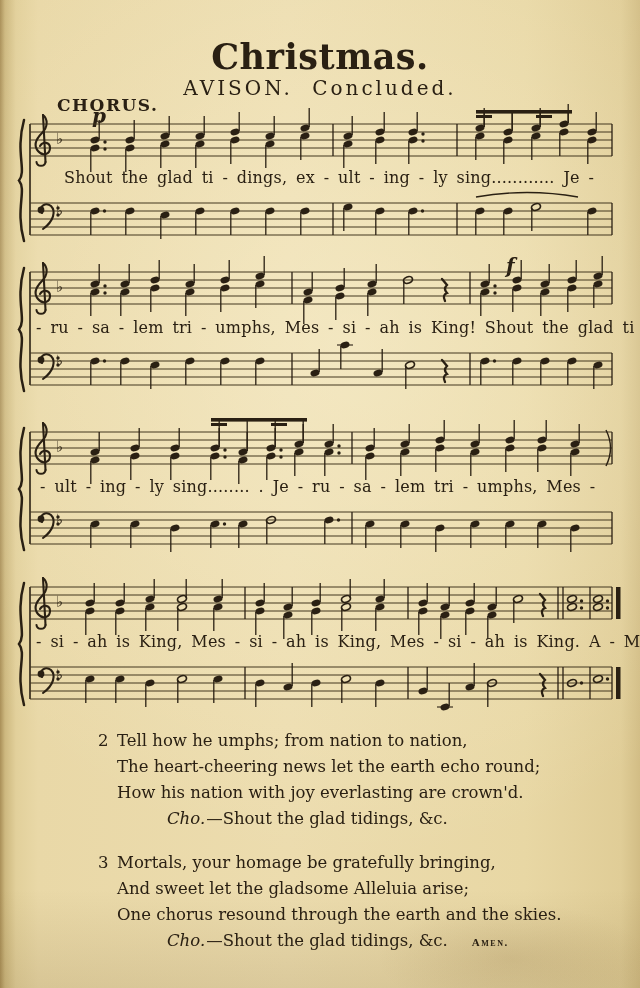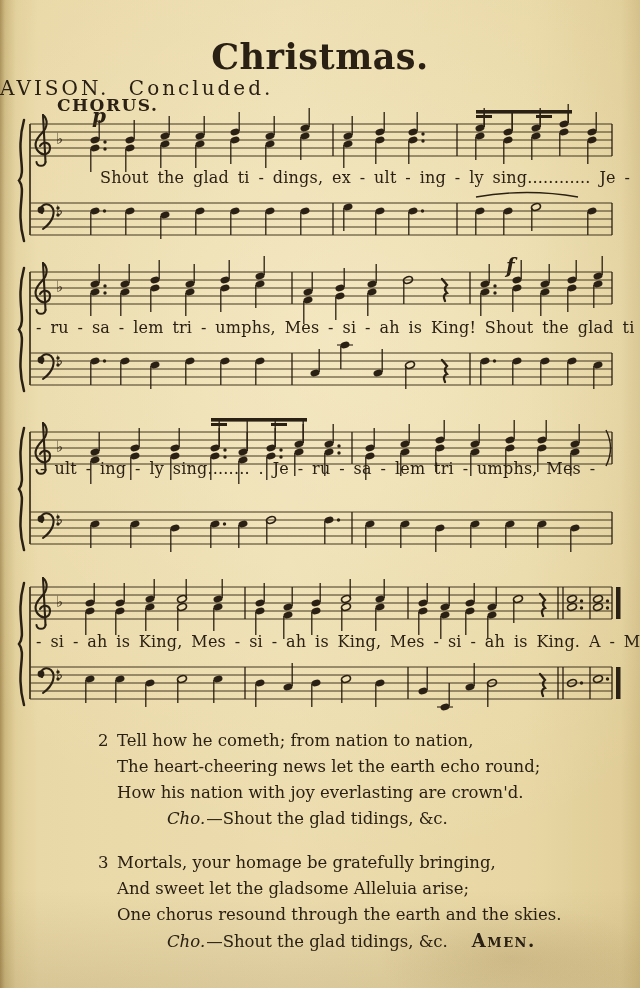--- a/index.html
+++ b/index.html
@@ -8,31 +8,31 @@
     color:#2a2013;font-family:"DejaVu Serif",serif;
     background:
       linear-gradient(180deg, rgba(0,0,0,0) 90%, rgba(110,85,40,.14) 100%),
       radial-gradient(ellipse 120% 80% at 55% 35%, rgba(255,249,224,.40), rgba(255,249,224,0) 65%),
       radial-gradient(ellipse 30% 8% at 80% 97%, rgba(140,110,60,.18), rgba(0,0,0,0) 70%),
       linear-gradient(90deg,#a98f58 0px,#cdb87f 5px,#e2d09b 16px,#e9d8a7 38px,#ecdcae 45%,#e8d7a4 82%,#e0cd97 97%,#d2bd85 100%),
       #e8d7a4;
   }
   .title{position:absolute;top:36px;left:0;width:100%;text-align:center;
          font-size:35px;font-weight:bold;letter-spacing:0.5px;}
-  .subtitle{position:absolute;top:76px;left:0;width:100%;text-align:left;
+  .subtitle{position:absolute;top:76px;left:0;width:100%;text-align:center;
             font-size:20px;letter-spacing:3px;word-spacing:10px;}
   .chorus-label{position:absolute;left:57px;top:95px;font-size:17px;font-weight:bold;letter-spacing:1.5px;}
   .dyn{position:absolute;font-style:italic;font-weight:bold;font-size:20px;}
   .lyric{position:absolute;font-size:16px;white-space:nowrap;word-spacing:3.5px;letter-spacing:.2px;}
   .verse{position:absolute;left:117px;width:488px;font-size:16.5px;line-height:26px;}
   .vline{position:relative;white-space:nowrap;}
   .vnum{position:absolute;left:-19px;}
   .cho{padding-left:50px;}
   .choLabel{font-style:italic;padding-right:1px;}
-  .amen{font-variant:small-caps;letter-spacing:1.5px;padding-left:24px;font-weight:bold;font-size:18px;}
+  .amen{font-variant:small-caps;letter-spacing:1.5px;padding-left:24px;font-weight:bold;font-size:11px;font-family:Liberation Serif, serif;}
 </style>
 </head>
 <body>
 
 <div class="page">
 
   <div class="title">Christmas.</div>
 
   <div class="subtitle"><span>AVISON.</span> <span>Concluded.</span></div>
 
@@ -579,27 +579,27 @@
         <ellipse cx="478" cy="120" rx="4.6" ry="3.2" transform="rotate(-18 478 120)" fill="none" stroke="#2a2013" stroke-width="1.7"></ellipse>
         <line x1="473.8" x2="473.8" y1="121" y2="144" stroke="#2a2013" stroke-width="1.3"></line>
         <path d="M 526 111 l5 6 q-4 4 0 8 q-5 2 -2 8" fill="none" stroke="#2a2013" stroke-width="2.3" stroke-linecap="round"></path>
         <ellipse cx="558" cy="120" rx="4.6" ry="3.2" transform="rotate(-18 558 120)" fill="none" stroke="#2a2013" stroke-width="1.7"></ellipse>
         <circle cx="567.5" cy="120" r="1.7" fill="#2a2013"></circle>
         <ellipse cx="584" cy="116" rx="4.6" ry="3.2" transform="rotate(-18 584 116)" fill="none" stroke="#2a2013" stroke-width="1.7"></ellipse>
         <circle cx="593.5" cy="116" r="1.7" fill="#2a2013"></circle>
       </svg>
     </div>
 
-  <div class="lyric" style="left:64px;top:168px;margin-left:36px;">Shout the glad ti - dings, ex - ult - ing - ly sing............ Je -</div>
+  <div class="lyric" style="left:64px;top:168px;">Shout the glad ti - dings, ex - ult - ing - ly sing............ Je -</div>
   <div class="lyric" style="left:36px;top:318px;">- ru - sa - lem tri - umphs, Mes - si - ah is King! Shout the glad ti - dings, ex -</div>
-  <div class="lyric" style="left:40px;top:459px;">- ult - ing - ly sing........ .   Je - ru - sa - lem tri - umphs, Mes -</div>
+  <div class="lyric" style="left:40px;top:477px;">- ult - ing - ly sing........ .   Je - ru - sa - lem tri - umphs, Mes -</div>
   <div class="lyric" style="left:36px;top:632px;">- si - ah is King, Mes - si - ah is King, Mes - si - ah is King.   A - MEN.</div>
 
   <div class="verse" style="top:728px;">
-    <div class="vline"><span class="vnum">2</span><span>Tell how he cometh; from nation to nation,</span></div>
+    <div class="vline"><span class="vnum">2</span><span>Tell how he umphs; from nation to nation,</span></div>
     <div class="vline">The heart-cheering news let the earth echo round;</div>
     <div class="vline">How his nation with joy everlasting are crown'd.</div>
     <div class="vline cho"><span class="choLabel">Cho.</span><span>—Shout the glad tidings, &amp;c.</span></div>
   </div>
 
   <div class="verse" style="top:850px;">
     <div class="vline"><span class="vnum">3</span><span>Mortals, your homage be gratefully bringing,</span></div>
     <div class="vline">And sweet let the gladsome Alleluia arise;</div>
     <div class="vline">One chorus resound through the earth and the skies.</div>
     <div class="vline cho"><span class="choLabel">Cho.</span><span>—Shout the glad tidings, &amp;c.</span><span class="amen">Amen.</span></div>

